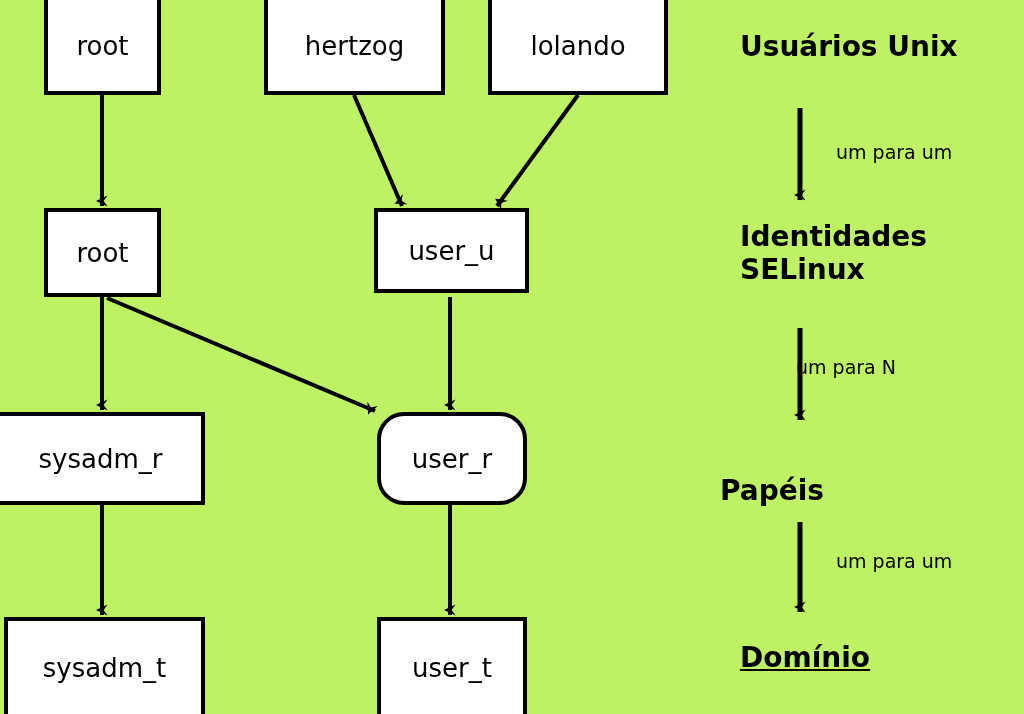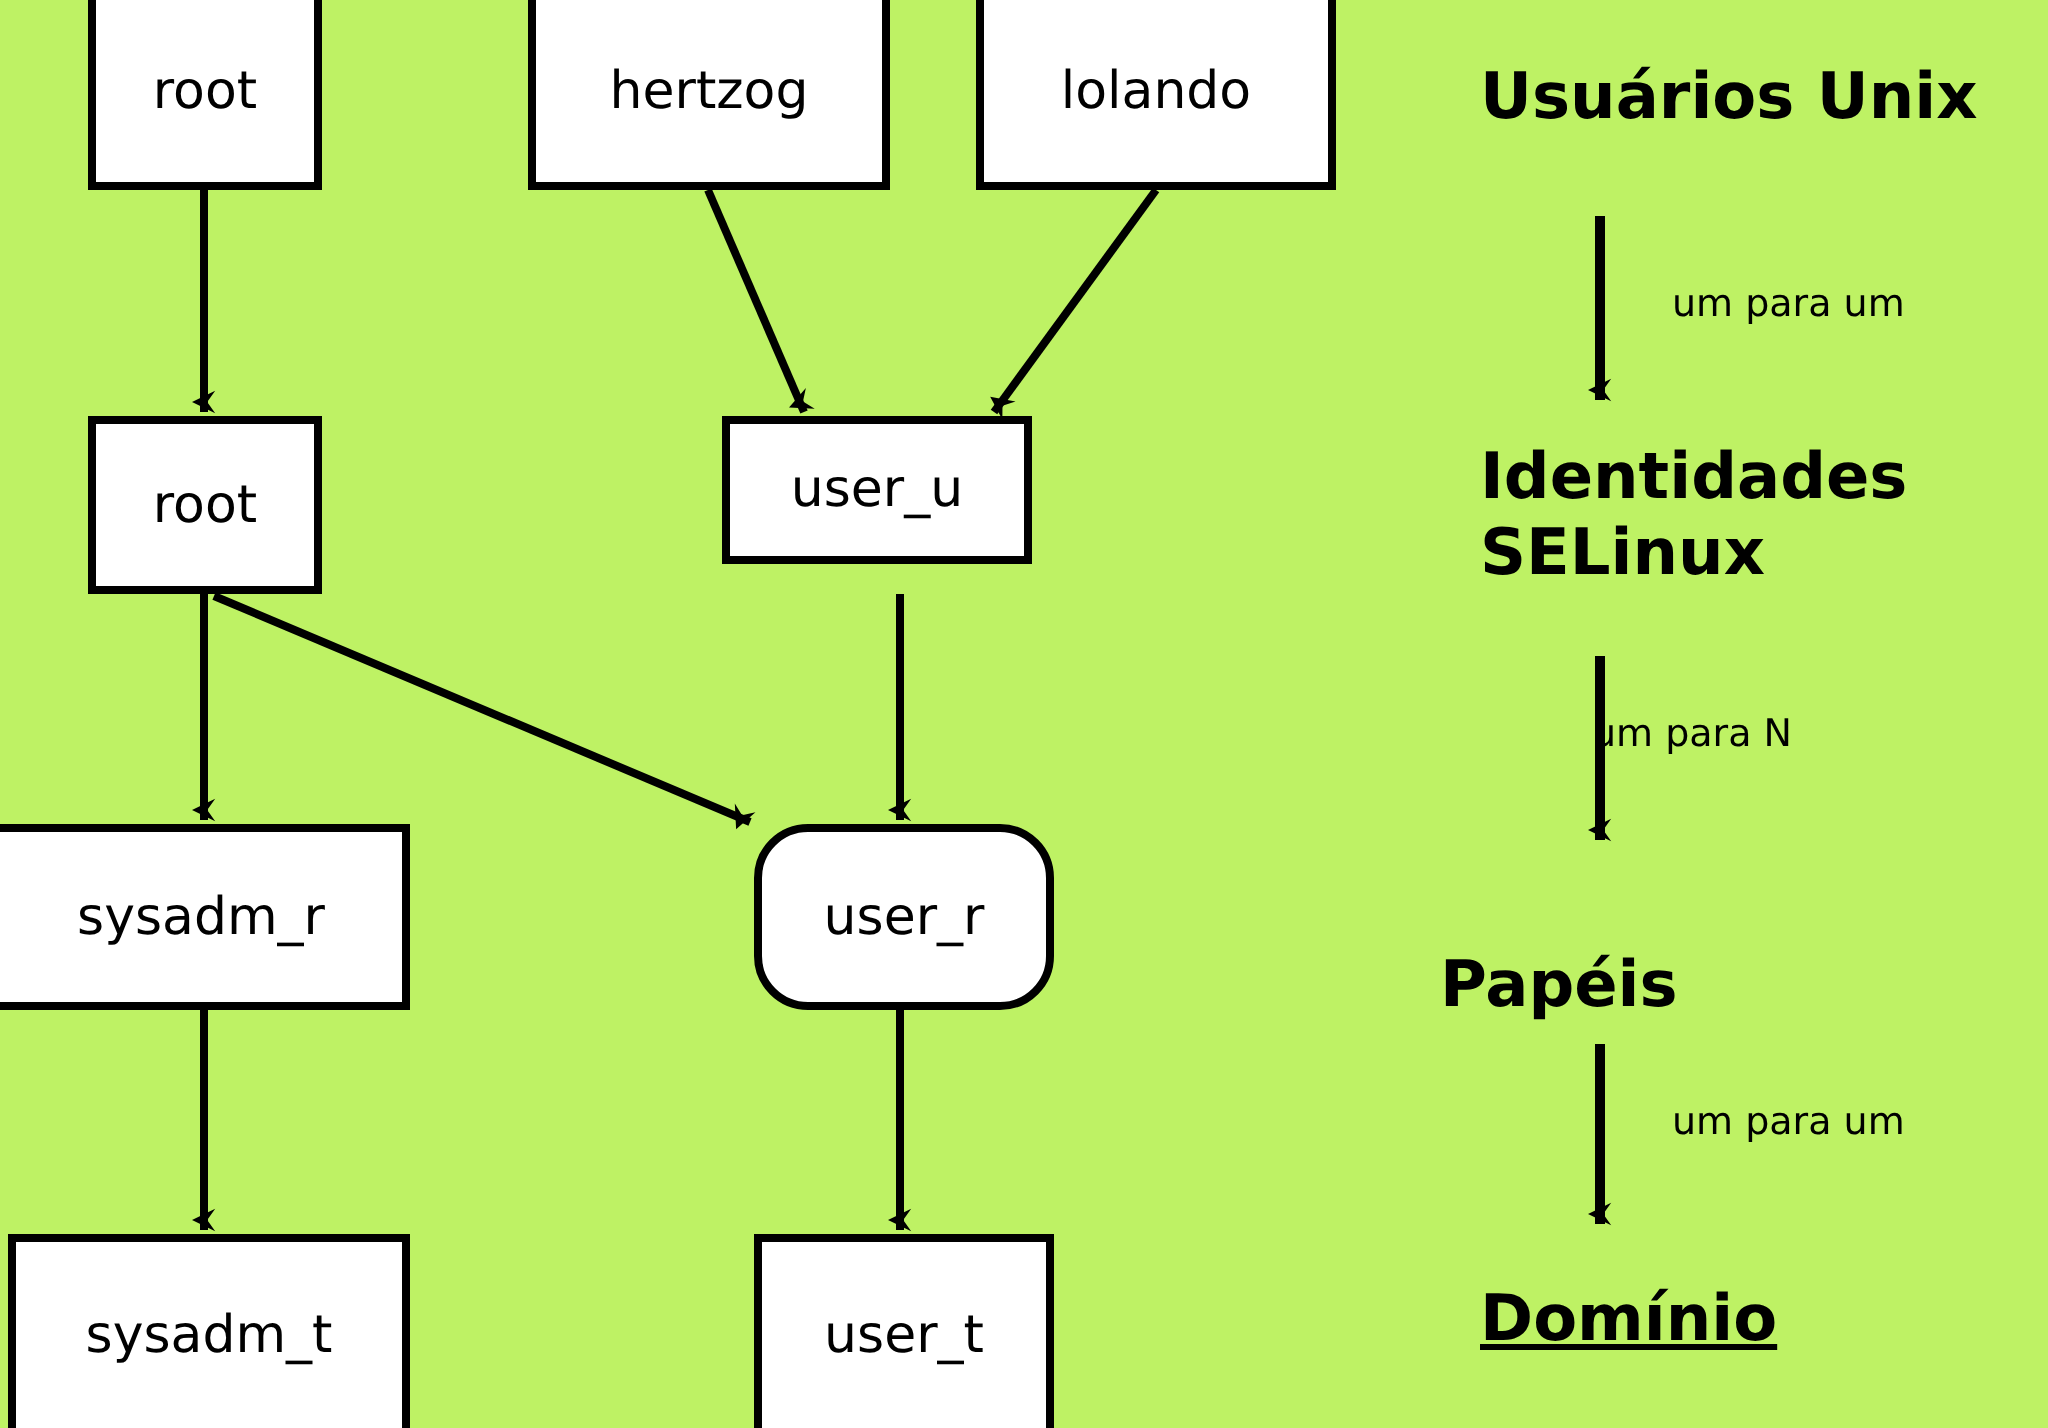--- a/index.html
+++ b/index.html
@@ -36,21 +36,21 @@
     font-size: 26px;
     font-weight: 400;
     color: #000000;
     line-height: 1;
     letter-spacing: 0px;
   }
   .stage-label {
     position: absolute;
     font-family: "DejaVu Sans", sans-serif;
     font-weight: bold;
-    font-size: 32px;
+    font-size: 28px;
     color: #000000;
     line-height: 1.18;
     white-space: pre-line;
   }
   .edge-label {
     position: absolute;
     font-family: "DejaVu Sans", sans-serif;
     font-weight: 400;
     font-size: 19px;
     color: #000000;
@@ -92,21 +92,21 @@
       </div>
       <div class="node" style="left: 264px; top: -4px; width: 181px; height: 99px;">
         <span>hertzog</span>
       </div>
       <div class="node" style="left: 488px; top: -4px; width: 180px; height: 99px;">
         <span>lolando</span>
       </div>
       <div class="node" style="left: 44px; top: 208px; width: 117px; height: 89px;">
         <span>root</span>
       </div>
-      <div class="node" style="left: 361px; top: 208px; width: 155px; height: 74px;">
+      <div class="node" style="left: 374px; top: 208px; width: 155px; height: 85px;">
         <span>user_u</span>
       </div>
       <div class="node" style="left: -4px; top: 412px; width: 209px; height: 93px;">
         <span>sysadm_r</span>
       </div>
       <div class="node" style="left: 377px; top: 412px; width: 150px; height: 93px; border-radius: 27px;">
         <span>user_r</span>
       </div>
       <div class="node" style="left: 4px; top: 617px; width: 201px; height: 101px;">
         <span>sysadm_t</span>

